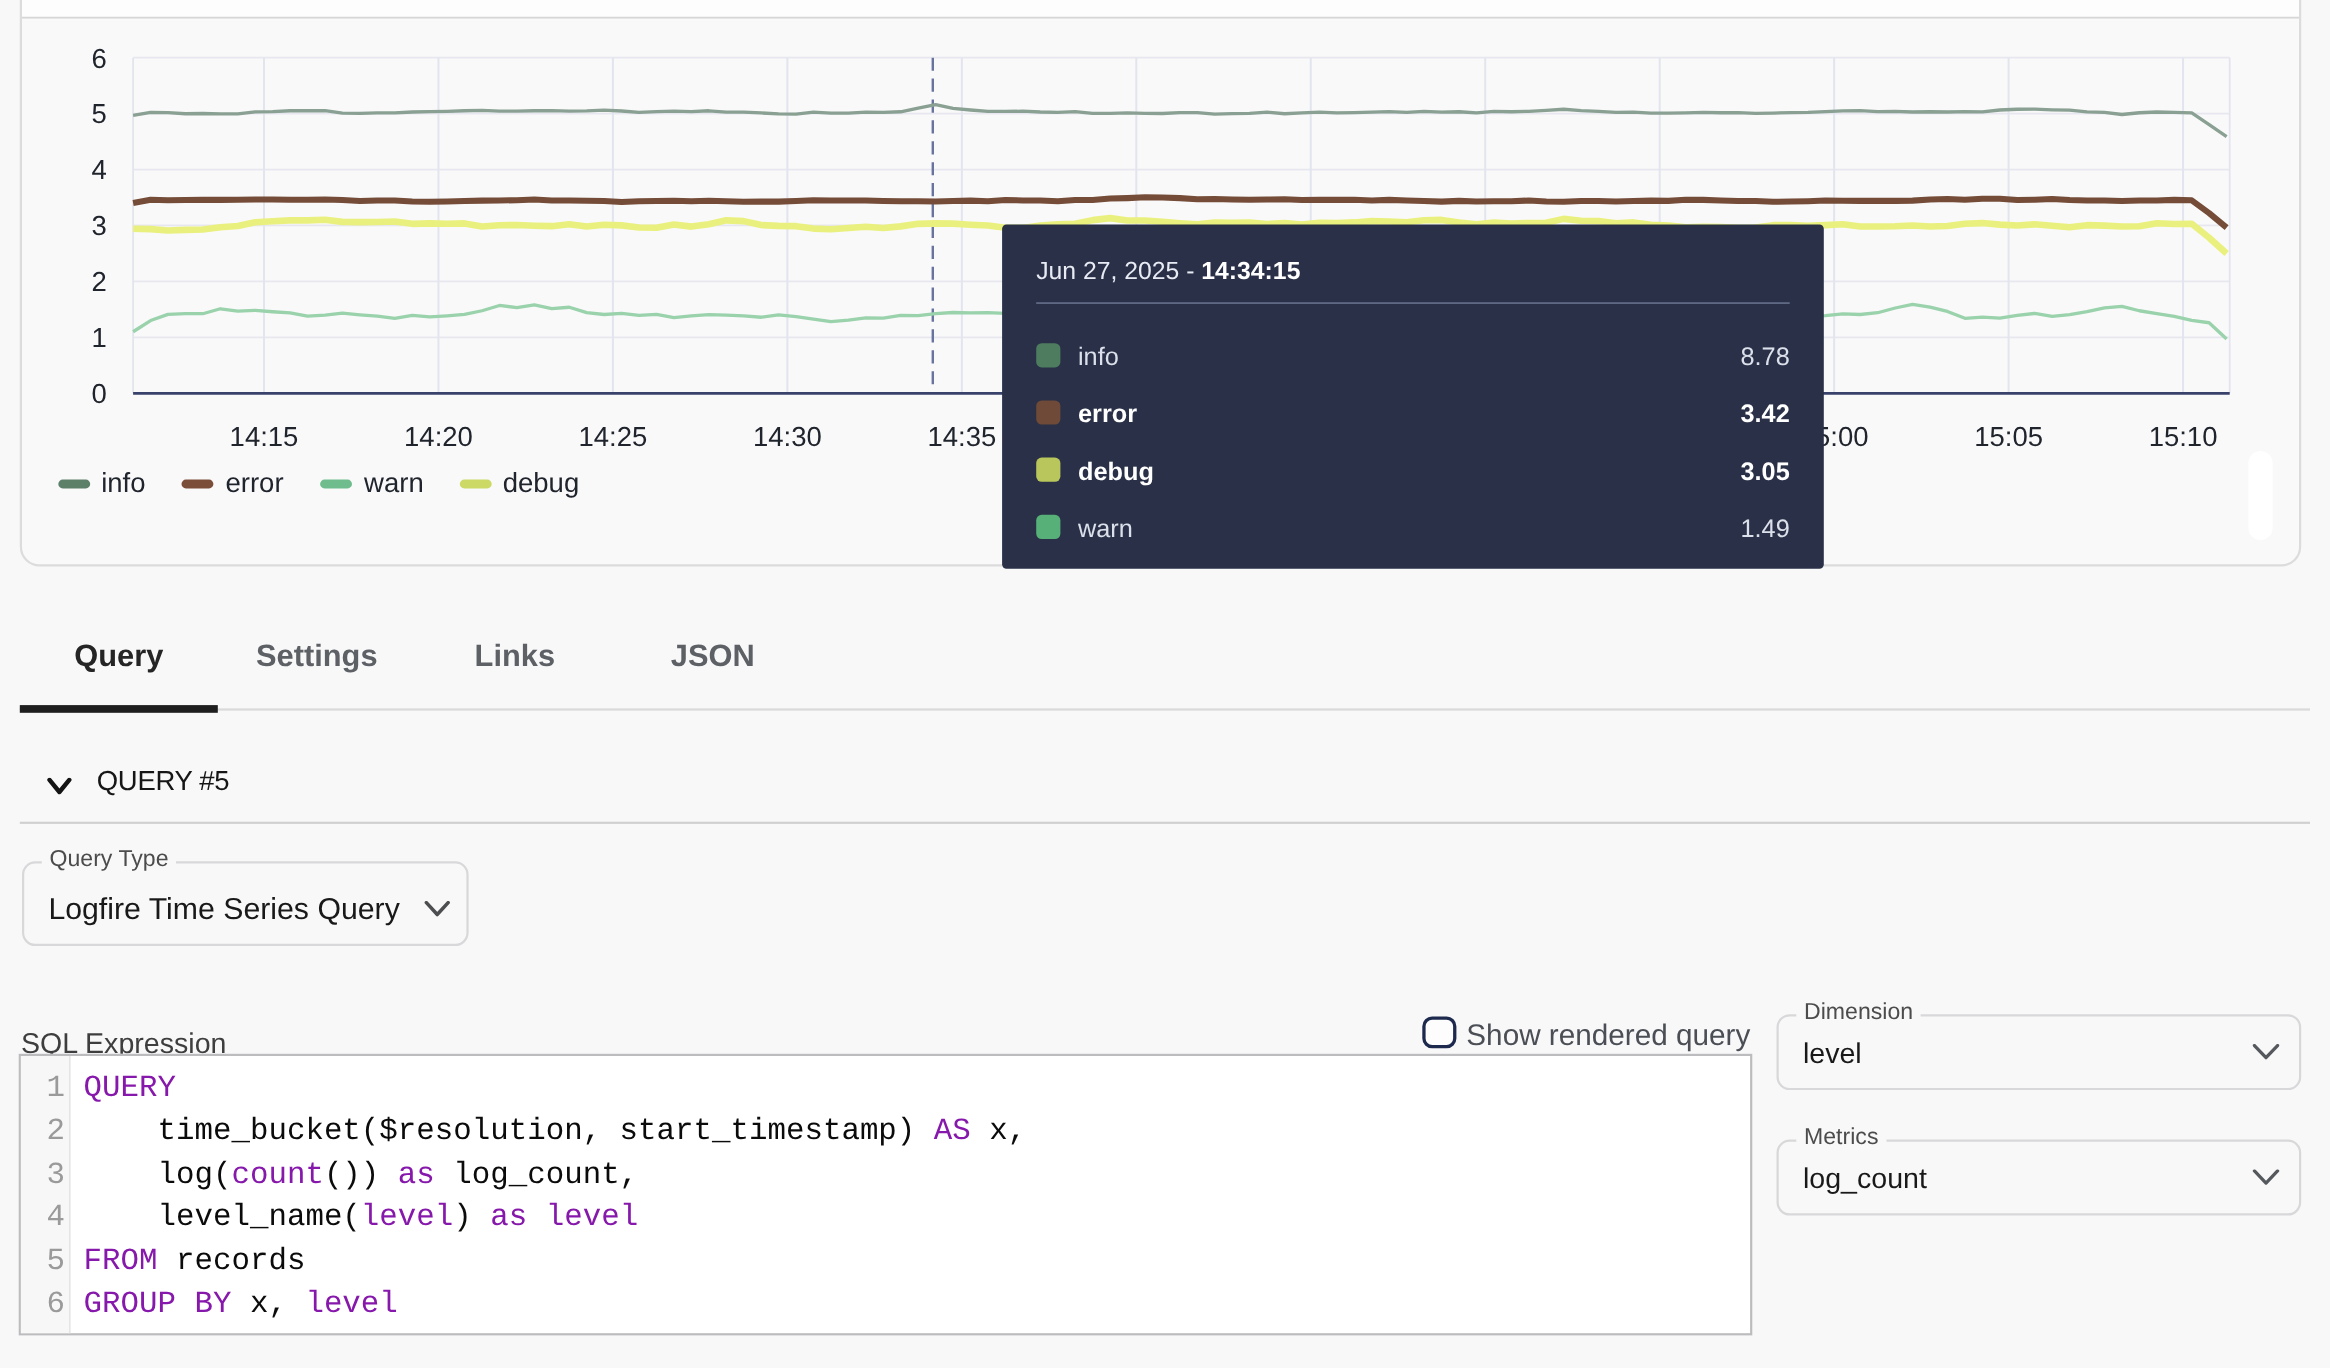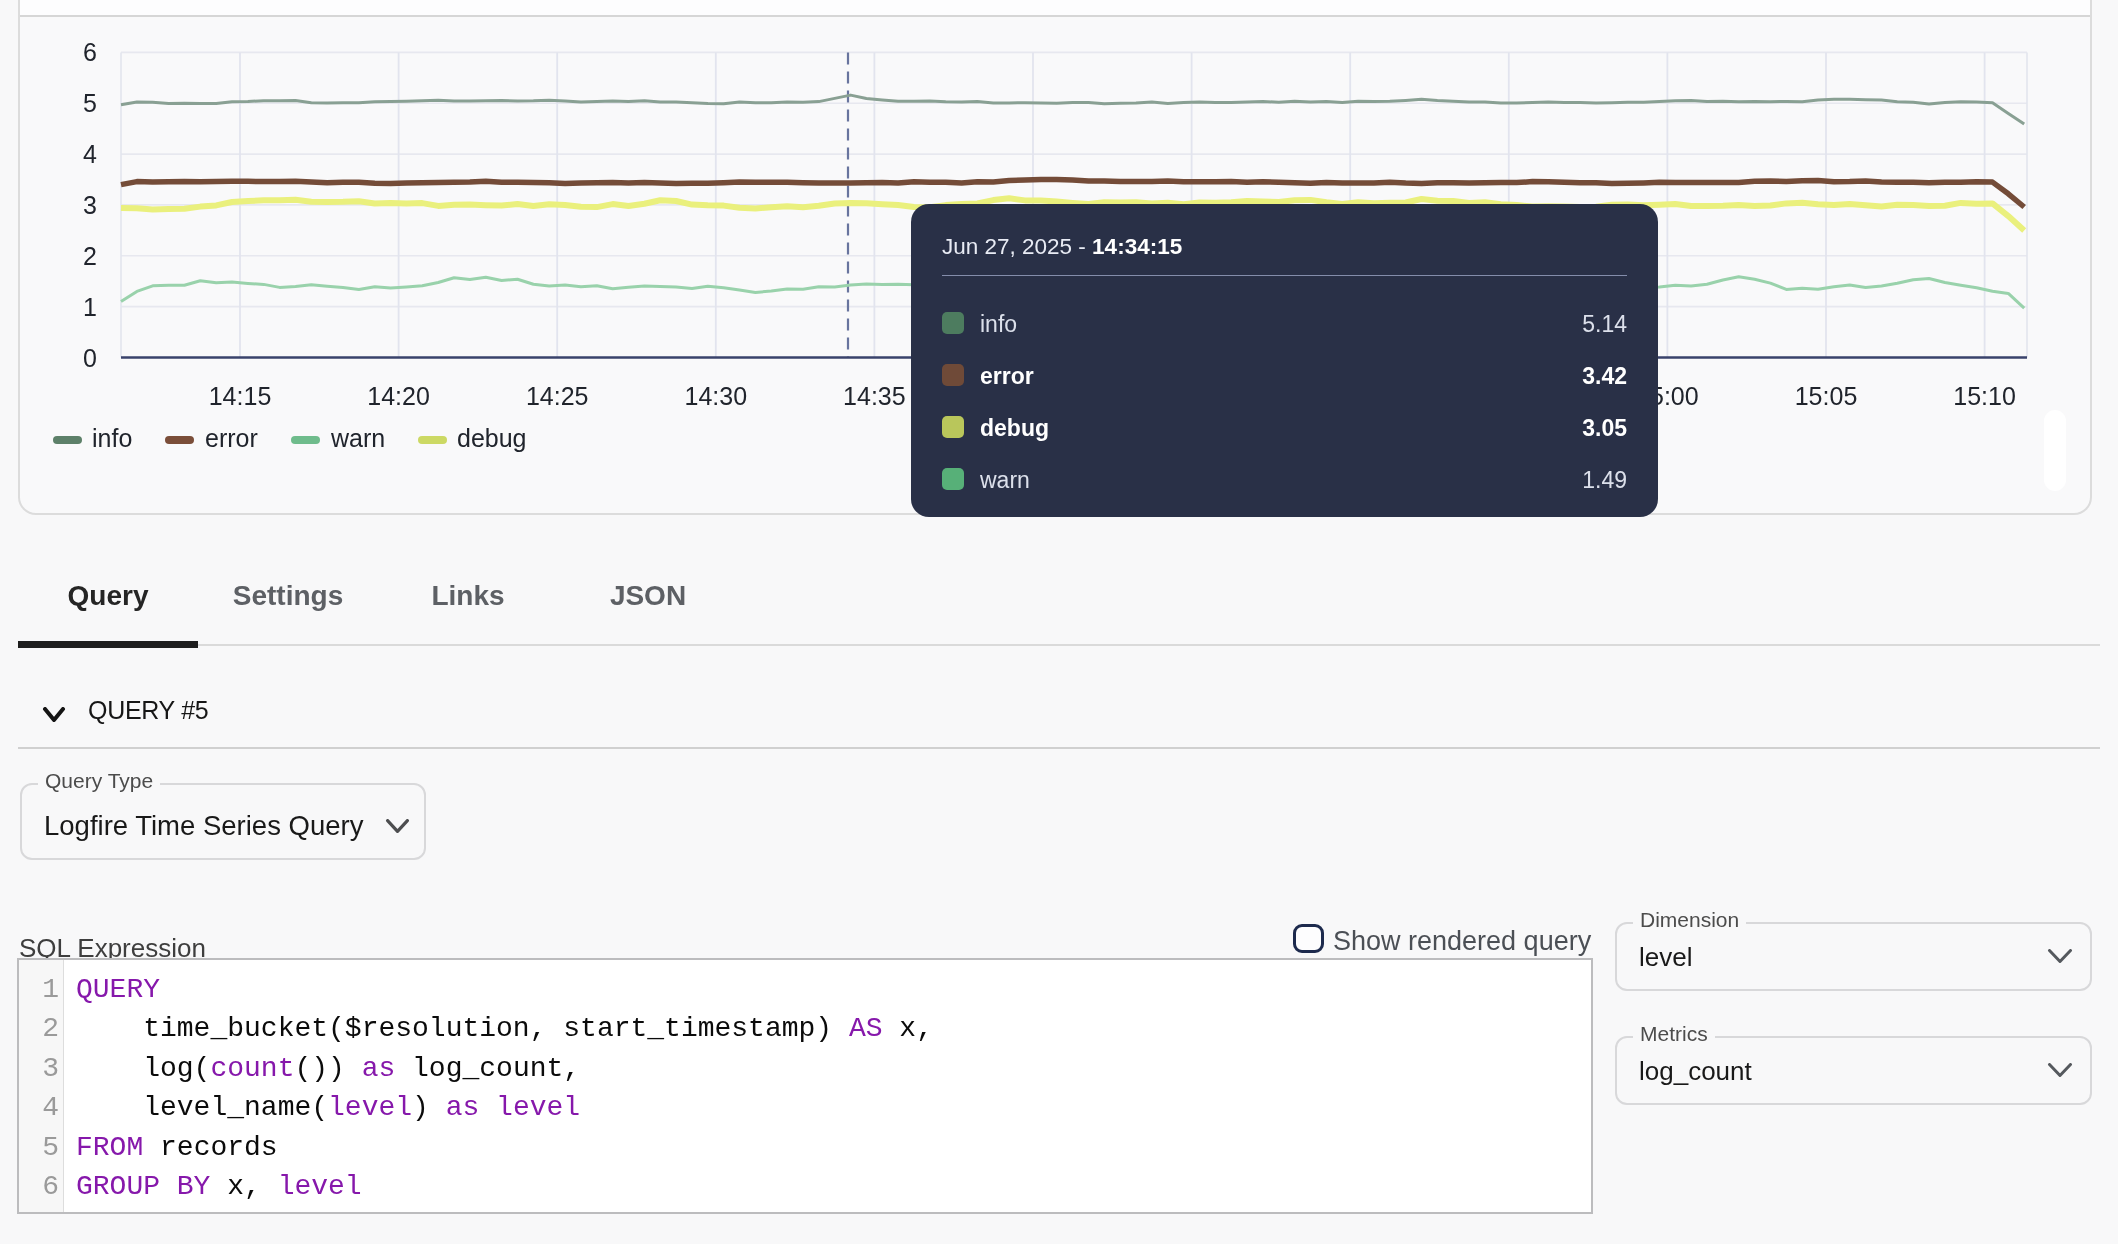--- a/index.html
+++ b/index.html
@@ -6,21 +6,21 @@
   font-family:"Liberation Sans", sans-serif; position:relative; }
 .card { position:absolute; left:18px; top:-40px; width:2074px; height:555px;
   background:#f9f9fa; border:2px solid #dcdcdc; border-radius:18px; }
 .cardhead { position:absolute; left:0; top:0; width:100%; height:55px;
   background:#fdfdfe; border-bottom:2px solid #d6d6d6; border-radius:16px 16px 0 0; }
 .chart { position:absolute; left:0px; top:53px; }
 .axlab { font-size:25px; fill:#20242c; }
 .leg { font-size:25px; fill:#20242c; }
 
 .tooltip { position:absolute; left:911px; top:204px; width:747px; height:313px;
-  background:#293047; border-radius:18px; color:#e8ebf4; }
+  background:#293047; border-radius:4px; color:#e8ebf4; }
 .tt-title { position:absolute; left:31px; top:30px; font-size:22.5px; color:#e8ebf4; }
 .tt-title b { color:#ffffff; }
 .tt-sep { position:absolute; left:31px; right:31px; top:71px; height:1px; background:#848dab; }
 .tt-row { position:absolute; left:31px; right:31px; height:24px; font-size:23px; }
 .tt-sw { position:absolute; left:0; top:1px; width:22px; height:22px; border-radius:5px; }
 .tt-lab { position:absolute; left:38px; top:0; color:#dce0eb; }
 .tt-val { position:absolute; right:0; top:0; color:#dce0eb; }
 .tt-row.b .tt-lab, .tt-row.b .tt-val { color:#fff; font-weight:bold; }
 
 .scrollthumb { position:absolute; left:2044px; top:410px; width:22px; height:81px;
@@ -117,21 +117,21 @@
 
 </svg>
 </div>
 
 <div class="tooltip">
   <div class="tt-title">Jun 27, 2025 - <b>14:34:15</b></div>
   <div class="tt-sep"></div>
   <div class="tt-row" style="top:107px">
       <span class="tt-sw" style="background:#4d7c5f"></span>
       <span class="tt-lab">info</span>
-      <span class="tt-val">5.14</span>
+      <span class="tt-val">8.78</span>
     </div>
   <div class="tt-row b" style="top:159px">
       <span class="tt-sw" style="background:#6f4a38"></span>
       <span class="tt-lab">error</span>
       <span class="tt-val">3.42</span>
     </div>
   <div class="tt-row b" style="top:211px">
       <span class="tt-sw" style="background:#b9c65b"></span>
       <span class="tt-lab">debug</span>
       <span class="tt-val">3.05</span>

